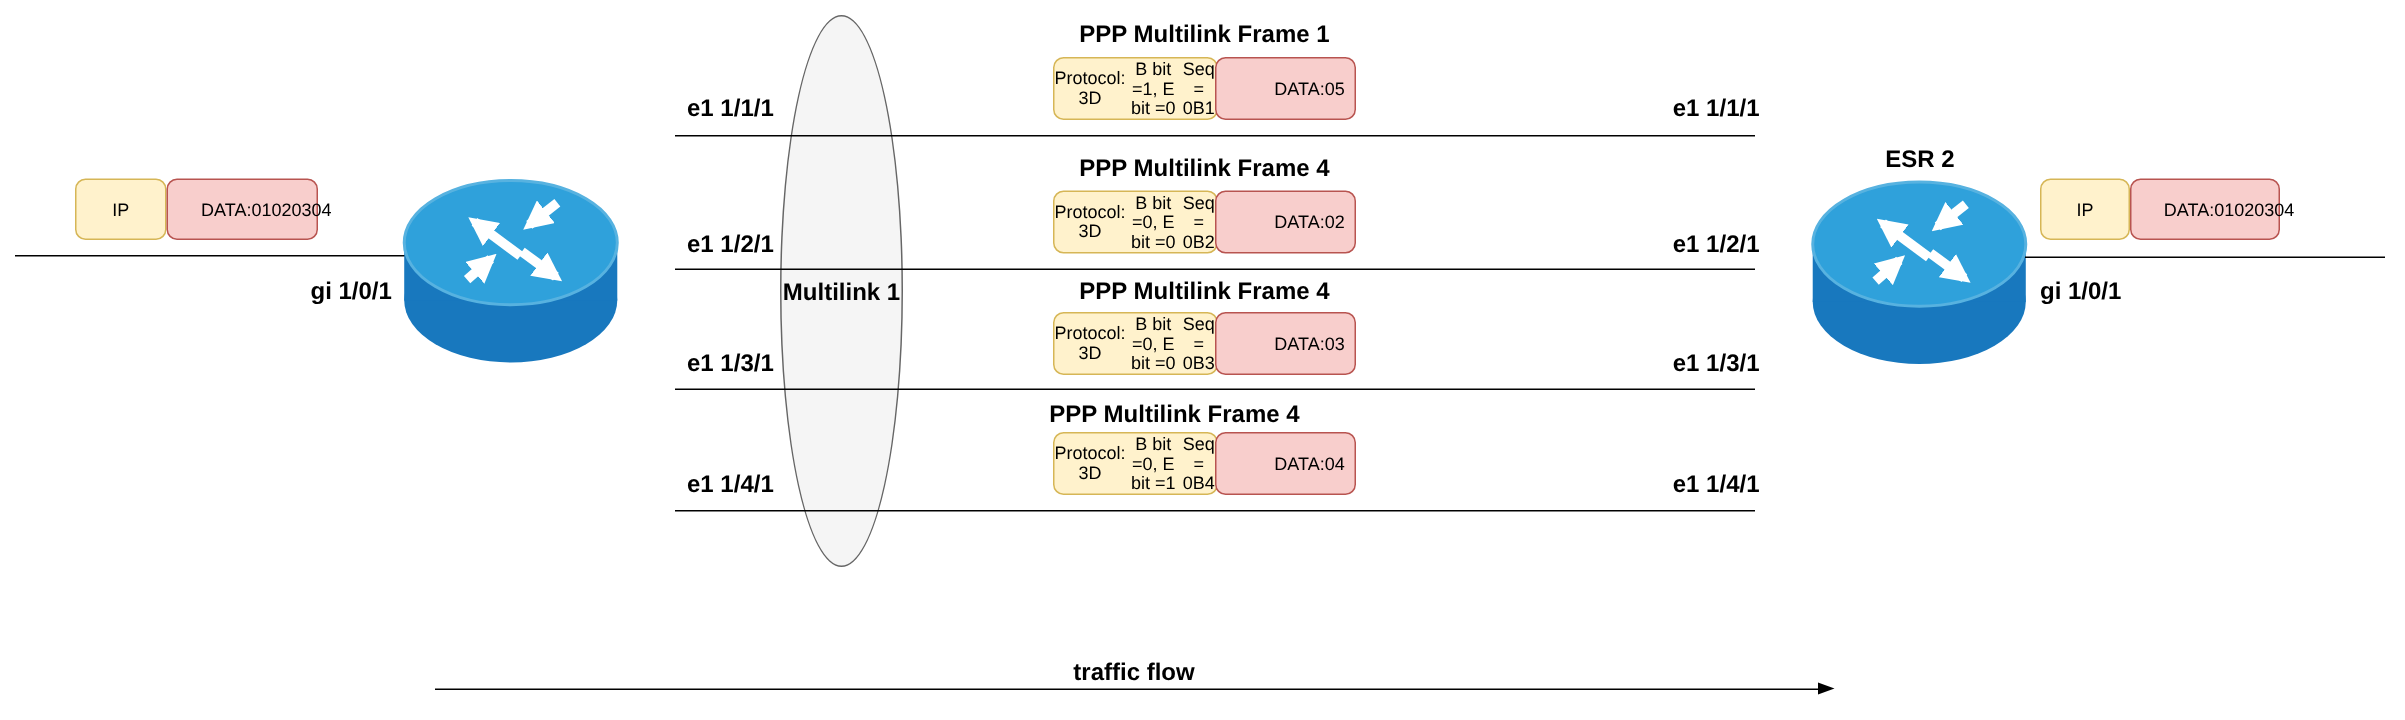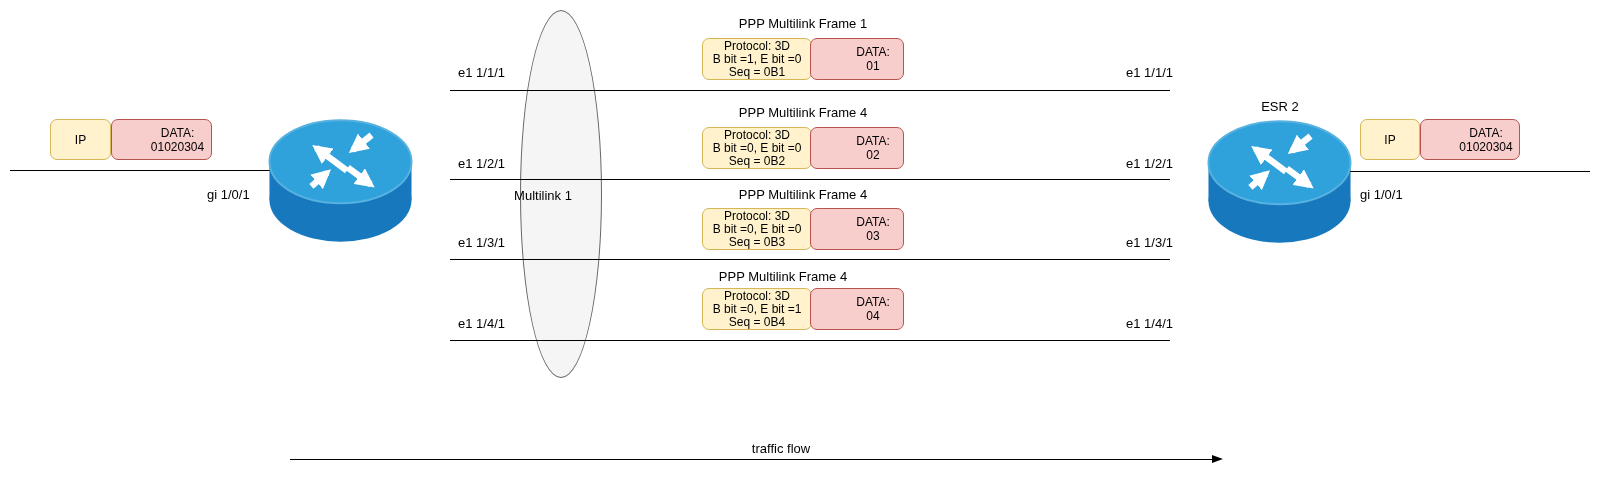--- a/index.html
+++ b/index.html
@@ -4,27 +4,27 @@
 <style>
   * { box-sizing: border-box; margin: 0; padding: 0; }
   html,body { background:#fff; }
   body { font-family: "Liberation Sans", sans-serif; color:#000; }
   .stage {
     position: relative; width: 1603px; height: 480px;
     background: #fff; overflow: hidden;
     font-size: 12px;
   }
   .hline { position: absolute; border-top: 1.4px solid #000; height: 0; }
-  .lbl { position: absolute; font-size: 13px; line-height: 13px; white-space: nowrap; }
+  .lbl { position: absolute; font-size: 16px; line-height: 13px; white-space: nowrap; font-weight: bold; }
   .lbl.center { text-align: center; }
   .lbl.right { text-align: right; }
 
   .pktbox {
     position: absolute; border-radius: 7px; border: 1px solid #000;
-    display: flex; flex-direction: column; align-items: center; justify-content: center;
+    display: flex; align-items: center; justify-content: center;
     text-align: center; font-size: 12px; line-height: 14px;
   }
   .yellow { background: var(--yellow-fill, #FFF2CC); border-color: var(--yellow-border, #D6B656); }
   .pink   { background: var(--pink-fill, #F8CECC);  border-color: var(--pink-border, #B85450); padding-left: 32px; }
   .proto  { line-height: 13px; }
 
   .bundle-ellipse {
     position: absolute; left: 520px; top: 10px; width: 82px; height: 368px;
     border-radius: 50%;
     background: var(--ellipse-fill, #F5F5F5);
@@ -69,21 +69,21 @@
     <ellipse cx="73.5" cy="45" rx="72" ry="42" fill="#2FA1DB" stroke="#57B2E0" stroke-width="2"></ellipse>
     <g stroke="#ffffff" stroke-width="6.5" marker-end="url(#ahL)">
       <line x1="80" y1="54" x2="49" y2="31"></line>
       <line x1="105" y1="18" x2="86" y2="33"></line>
       <line x1="44" y1="70" x2="60" y2="56"></line>
       <line x1="81" y1="51" x2="104" y2="68"></line>
     </g>
   </svg>
 
   <div class="bundle-ellipse"></div>
-  <div class="lbl center" style="left:493px; top:189px; width:100px;">Multilink 1</div>
+  <div class="lbl center" style="left:511px; top:189px; width:100px;">Multilink 1</div>
 
   <div class="hline" style="left:450px; top:90px;  width:720px;"></div>
   <div class="hline" style="left:450px; top:179px; width:720px;"></div>
   <div class="hline" style="left:450px; top:259px; width:720px;"></div>
   <div class="hline" style="left:450px; top:340px; width:720px;"></div>
 
   <div class="lbl" style="left:458px; top:66px;">e1 1/1/1</div>
   <div class="lbl" style="left:458px; top:157px;">e1 1/2/1</div>
   <div class="lbl" style="left:458px; top:236px;">e1 1/3/1</div>
   <div class="lbl" style="left:458px; top:317px;">e1 1/4/1</div>
@@ -94,21 +94,21 @@
   <div class="lbl right" style="left:1093px; top:317px; width:80px;">e1 1/4/1</div>
 
   <div class="lbl center" style="left:703px; top:17px; width:200px;">PPP Multilink Frame 1</div>
   <div class="pktbox yellow proto" style="left:702px; top:38px; width:110px; height:42px;">
     <span>Protocol: 3D</span>
     <span>B bit =1, E bit =0</span>
     <span>Seq = 0B1</span>
   </div>
   <div class="pktbox pink" style="left:810px; top:38px; width:94px; height:42px;">
     <span>DATA:</span>
-    <span>01</span>
+    <span>05</span>
   </div>
 
   <div class="lbl center" style="left:703px; top:106px; width:200px;">PPP Multilink Frame 4</div>
   <div class="pktbox yellow proto" style="left:702px; top:127px; width:110px; height:42px;">
     <span>Protocol: 3D</span>
     <span>B bit =0, E bit =0</span>
     <span>Seq = 0B2</span>
   </div>
   <div class="pktbox pink" style="left:810px; top:127px; width:94px; height:42px;">
     <span>DATA:</span>
@@ -160,17 +160,17 @@
   <div class="pktbox yellow" style="left:1360px; top:119px; width:60px; height:41px;">
     <span>IP</span>
   </div>
   <div class="pktbox pink" style="left:1420px; top:119px; width:100px; height:41px;">
     <span>DATA:</span>
     <span>01020304</span>
   </div>
 
   <div class="lbl" style="left:1360px; top:188px;">gi 1/0/1</div>
 
-  <div class="lbl center" style="left:731px; top:442px; width:100px;">traffic flow</div>
+  <div class="lbl center" style="left:706px; top:442px; width:100px;">traffic flow</div>
   <div class="hline" style="left:290px; top:459px; width:924px; border-top-width:1.5px;"></div>
   <div class="traffic-head" style="left:1212px; top:455px;"></div>
 
 </div>
 
 </body></html>

